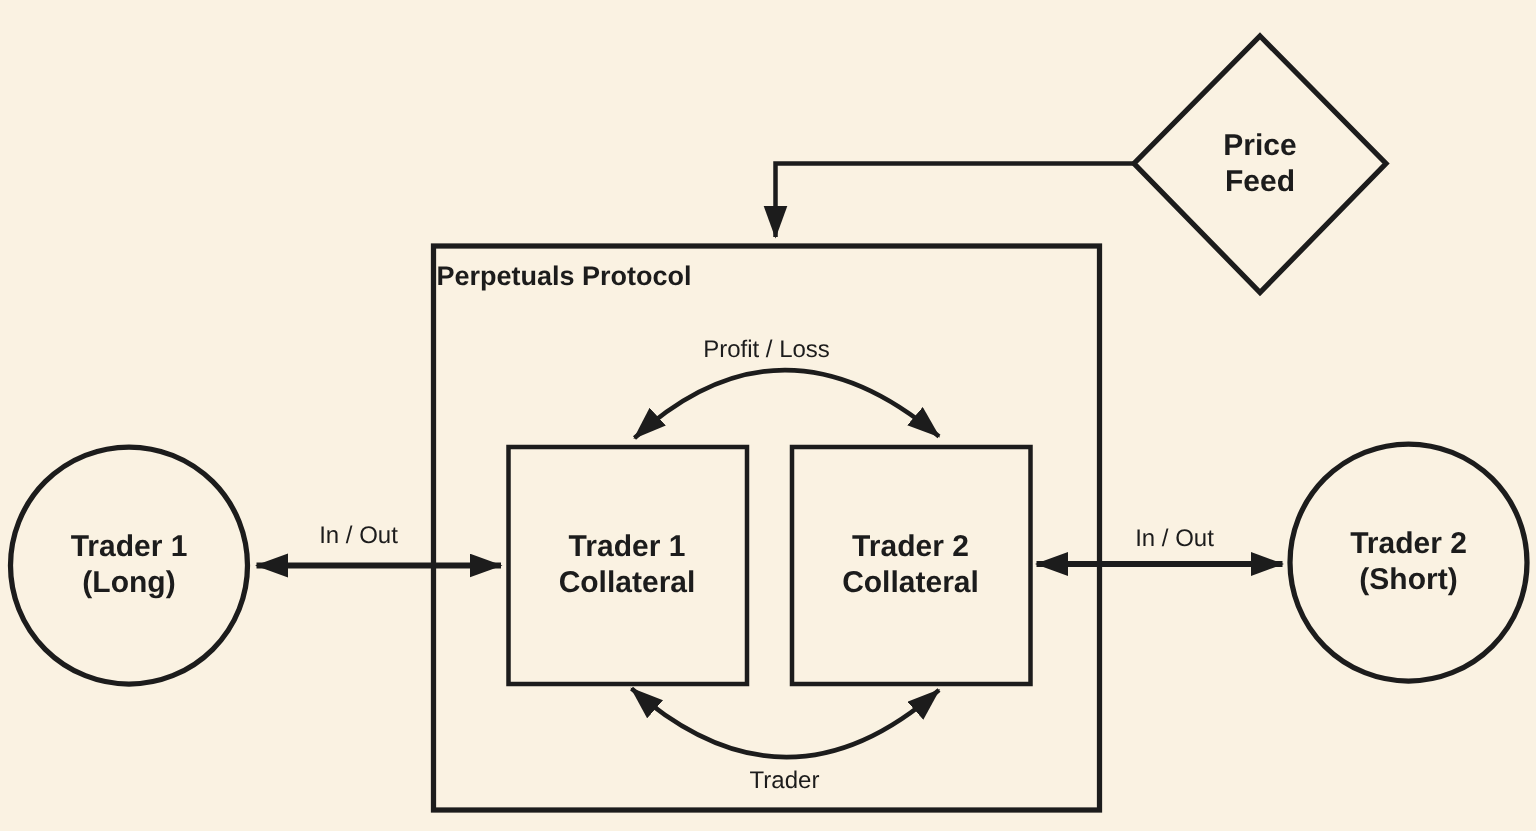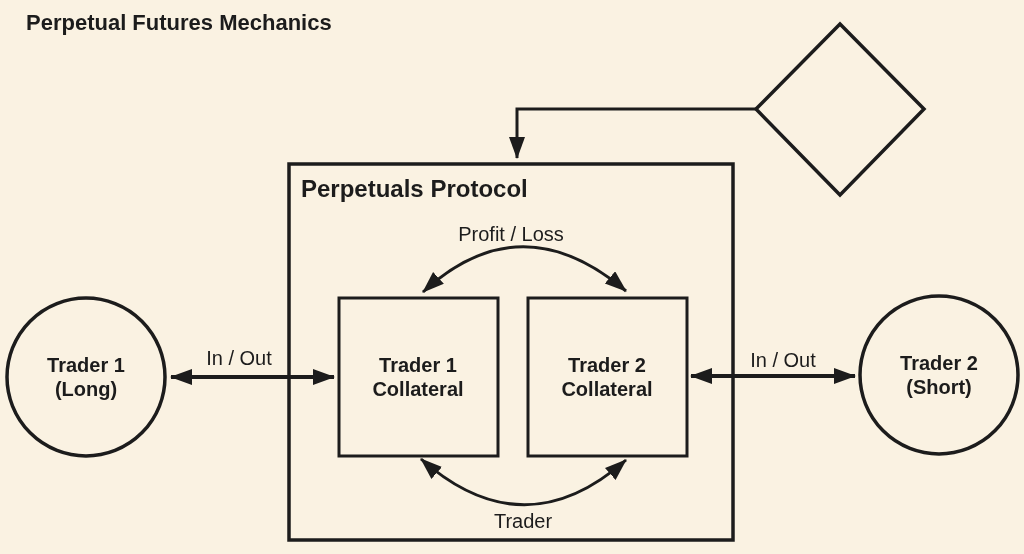--- a/index.html
+++ b/index.html
@@ -37,29 +37,29 @@
     font-size: 22px;
     font-weight: bold;
     white-space: nowrap;
     text-align: left;
   }
   .node-label {
     font-size: 20px;
     font-weight: bold;
   }
   .protocol-label {
-    left: 301px;
+    left: 291px;
     top: 174px;
-    font-size: 24px;
+    font-size: 18px;
     font-weight: bold;
     white-space: nowrap;
     text-align: left;
   }
   .edge-label {
-    font-size: 20px;
+    font-size: 16px;
     font-weight: normal;
     white-space: nowrap;
     text-align: right;
   }
   .shape-stroke {
     fill: none;
     stroke: #1C1C1C;
   }
 </style>
 </head>
@@ -87,22 +87,23 @@
     <circle cx="939" cy="375" r="79" class="shape-stroke" stroke-width="3.5"></circle>
 
     <line x1="171" y1="377" x2="334" y2="377" class="shape-stroke" stroke-width="4" marker-start="url(#ah)" marker-end="url(#ah)"></line>
     <line x1="691" y1="376" x2="855" y2="376" class="shape-stroke" stroke-width="4" marker-start="url(#ah)" marker-end="url(#ah)"></line>
 
     <path d="M 423 292 Q 521 202 626 291" class="shape-stroke" stroke-width="3" marker-start="url(#ah)" marker-end="url(#ah)"></path>
 
     <path d="M 421 459 Q 524 550 626 460" class="shape-stroke" stroke-width="3" marker-start="url(#ah)" marker-end="url(#ah)"></path>
   </svg>
 
-  <div class="label title">Perpetual Futures Mechanics</div>
 
+  <div class="label centered node-label" style="left:840px; top:110px;">Price
+Feed</div>
 
   <div class="label protocol-label">Perpetuals Protocol</div>
 
   <div class="label centered node-label" style="left:418px; top:377px;">Trader 1
 Collateral</div>
 
   <div class="label centered node-label" style="left:607px; top:377px;">Trader 2
 Collateral</div>
 
   <div class="label centered node-label" style="left:86px; top:377px;">Trader 1

